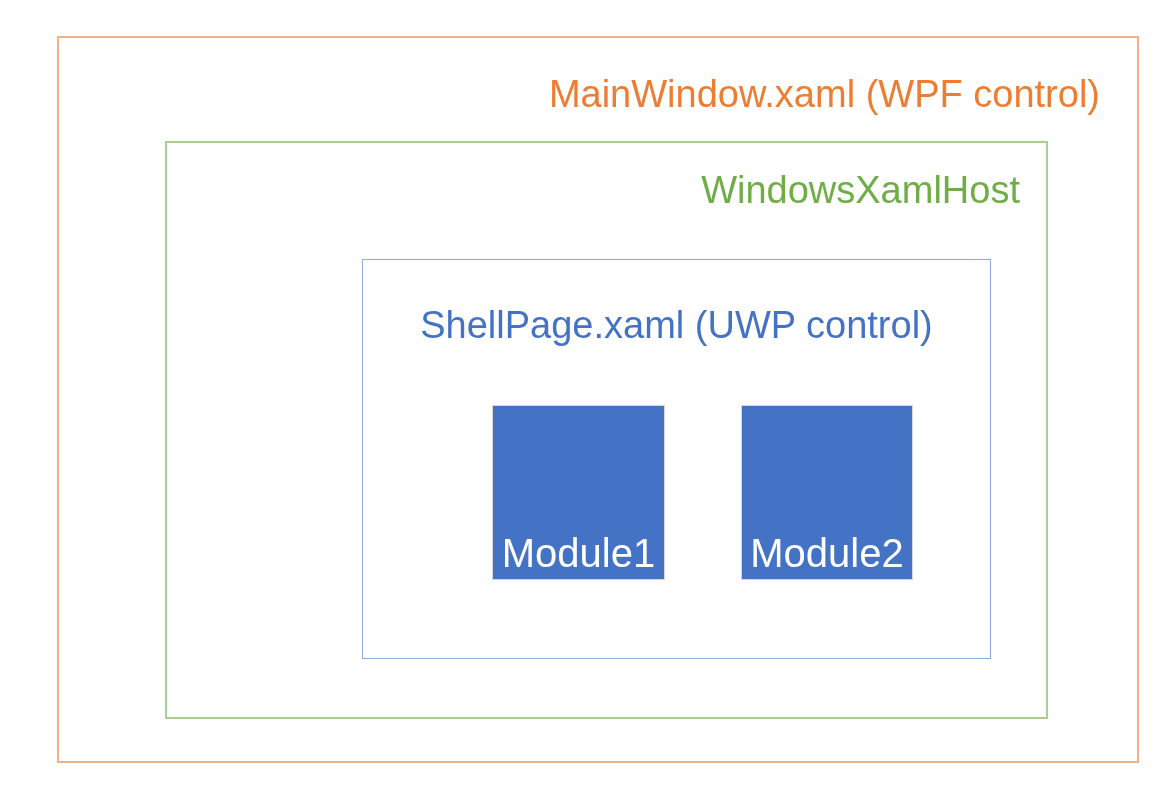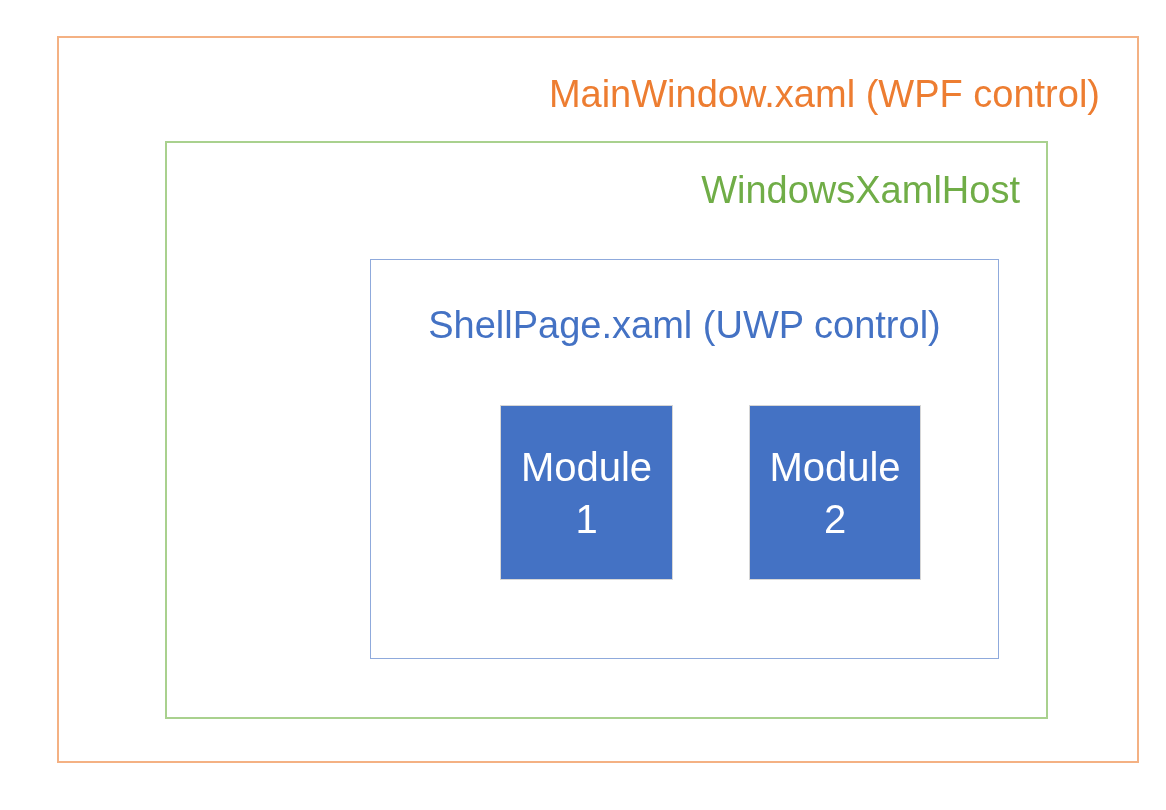--- a/index.html
+++ b/index.html
@@ -47,41 +47,41 @@
     height: 578px;
     border: 2px solid;
   }
   .host-label {
     top: 26px;
     right: 26px;
     font-size: 38px;
   }
   
   .shell-box {
-    left: 203px;
+    left: 195px;
     top: 116px;
     width: 629px;
     height: 400px;
     border: 1.5px solid;
   }
   .shell-label {
     top: 44px;
     left: 0;
     width: 100%;
     text-align: center;
     font-size: 38px;
   }
   
   .module {
     position: absolute;
     box-sizing: border-box;
     border: 1.5px solid;
     display: flex;
-    flex-direction: column;
-    align-items: center;
+    flex-direction: row;
+    align-items: flex-end;
     justify-content: center;
     font-size: 40px;
     line-height: 52px;
     text-align: center;
   }
   .module-1 {
     left: 129px;
     top: 145px;
     width: 173px;
     height: 175px;

